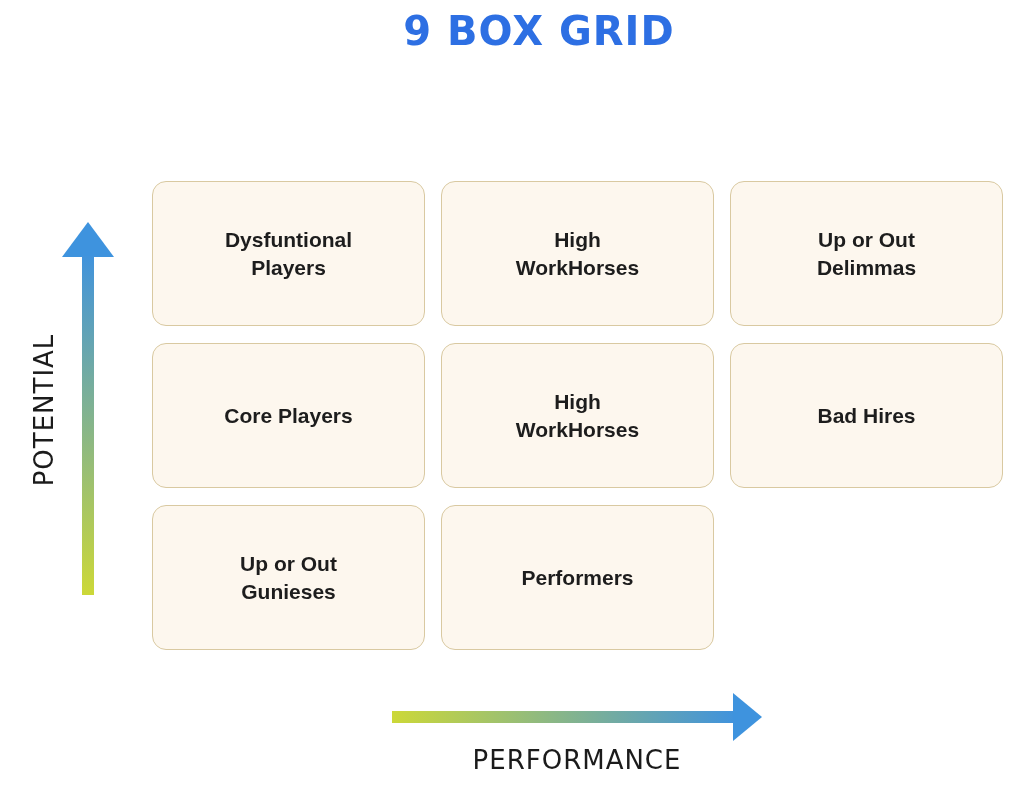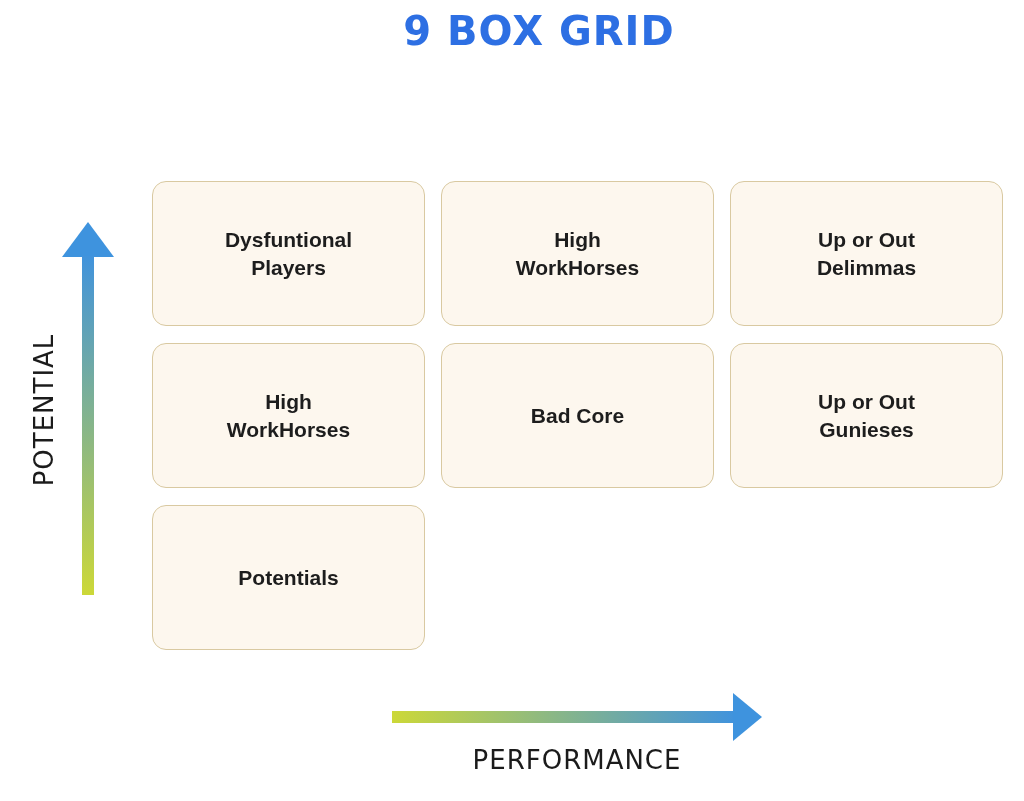--- a/index.html
+++ b/index.html
@@ -138,33 +138,37 @@
     </div>
     <div class="box">
       <span>High</span>
       <span>WorkHorses</span>
     </div>
     <div class="box">
       <span>Up or Out</span>
       <span>Delimmas</span>
     </div>
     <div class="box">
+      <span>Core Players</span>
+
+    </div>
+    <div class="box">
       <span>High</span>
       <span>WorkHorses</span>
     </div>
     <div class="box">
-      <span>Bad Core</span>
+      <span>Bad Hires</span>
 
     </div>
     <div class="box">
       <span>Up or Out</span>
       <span>Gunieses</span>
     </div>
     <div class="box">
-      <span>Potentials</span>
+      <span>Performers</span>
 
     </div>
   </div>
 
   <div class="h-arrow-shaft"></div>
   <div class="h-arrow-head"></div>
   <div class="x-axis-label">PERFORMANCE</div>
 
 </div>
 

